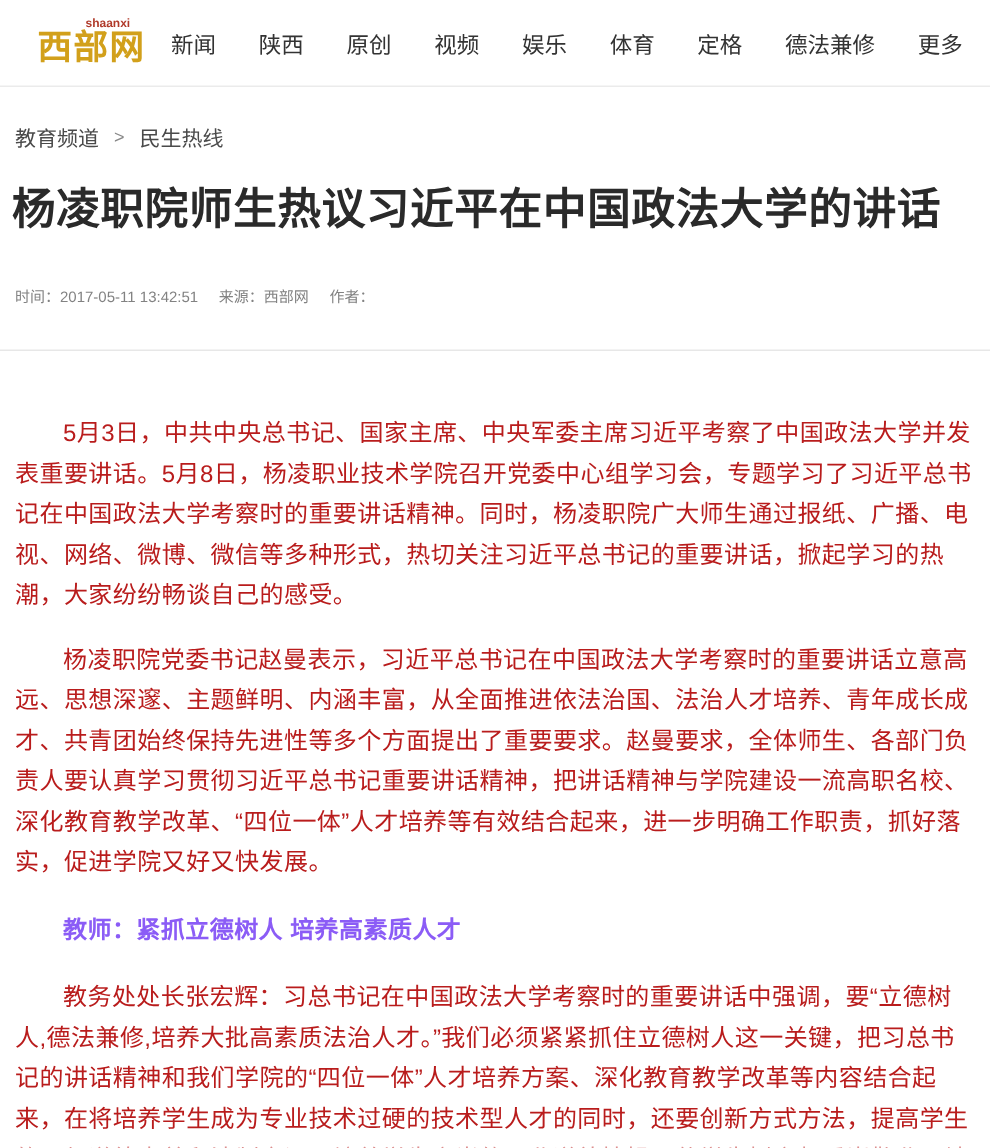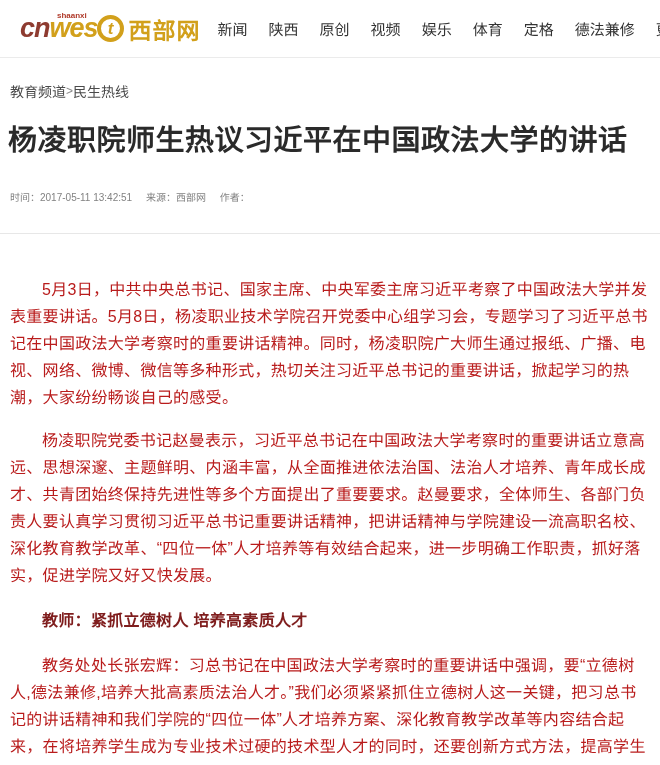--- a/index.html
+++ b/index.html
@@ -75,21 +75,21 @@
   }
   .nav-item { cursor: pointer; white-space: nowrap; }
 
   
   .breadcrumb {
     padding: 23px 23px 0 10px;
     font-size: 14px;
     color: #4a4a4a;
     display: flex;
     align-items: center;
-    gap: 0;
+    gap: 10px;
   }
   .breadcrumb .crumb { cursor: pointer; }
   .breadcrumb .sep { color: #888; font-size: 12px; }
 
   
   .article { padding: 0 10px; }
   .article-title {
     margin: 21px 0 0 -2px;
     font-size: 29px;
     line-height: 36px;
@@ -113,37 +113,30 @@
     font-size: 16px;
     line-height: 27px;
     color: #b91c1c;
     text-indent: 2em;
     margin: 16px 0;
     letter-spacing: 0.3px;
   }
   .content p.first { margin-top: 29px; }
   .content p.subhead {
     font-weight: bold;
-    color: #7f1d1d;
+    color: #8b5cf6;
     margin: 18px 0;
   }
 </style>
 </head>
 <body>
 
 <div class="header">
   <div class="logo">
     <span class="logo-tagline">shaanxi</span>
-    <span class="logo-latin">
-        <span class="logo-cn">cn</span>
-        <span class="logo-west">wes</span>
-        <span class="logo-circle">
-          <span>t</span>
-        </span>
-      </span>
     <span class="logo-site">西部网</span>
   </div>
   <div class="nav">
     <span class="nav-item">新闻</span>
     <span class="nav-item">陕西</span>
     <span class="nav-item">原创</span>
     <span class="nav-item">视频</span>
     <span class="nav-item">娱乐</span>
     <span class="nav-item">体育</span>
     <span class="nav-item">定格</span>

